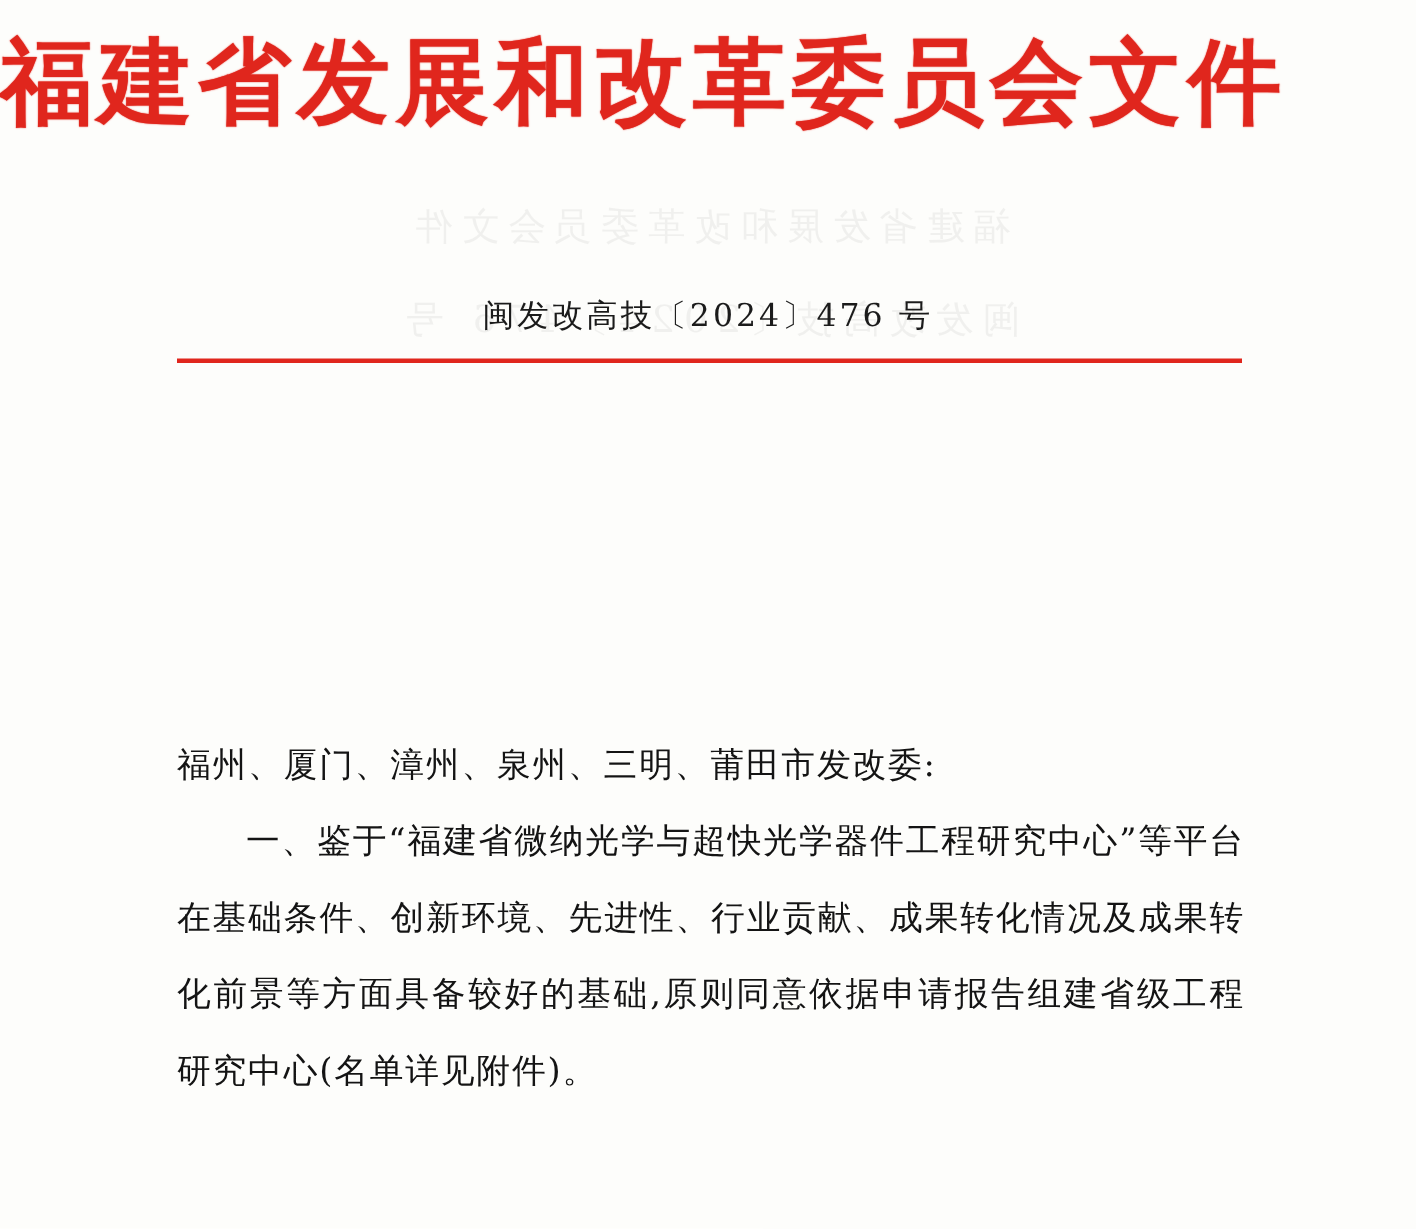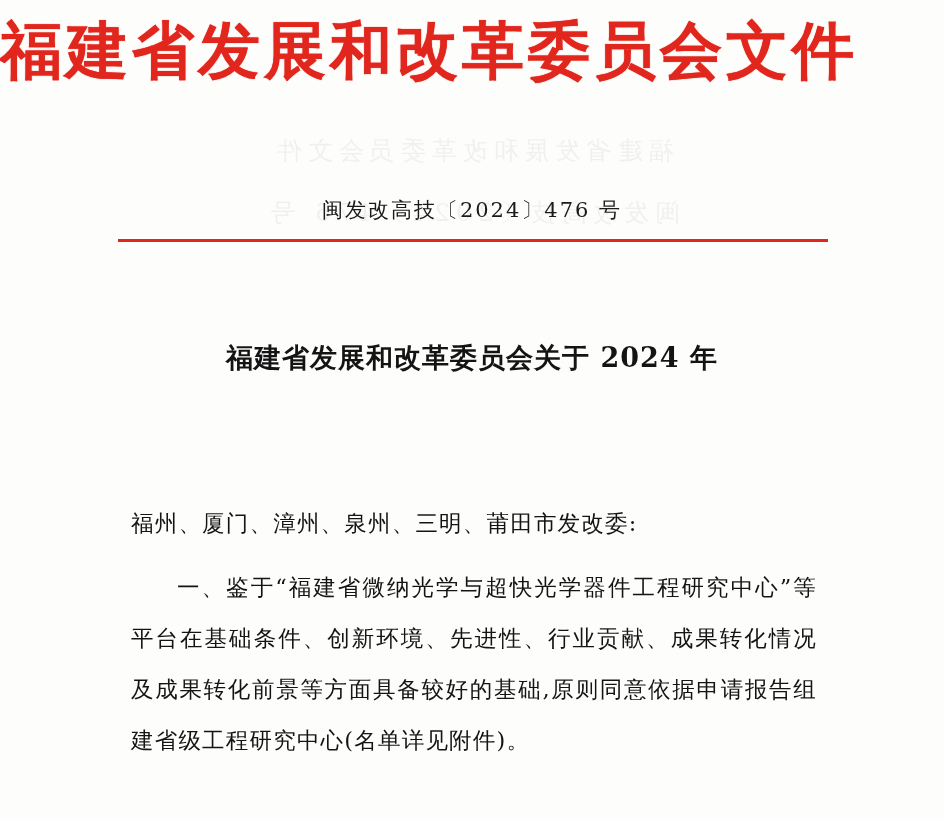--- a/index.html
+++ b/index.html
@@ -41,21 +41,21 @@
   }
 
   
   .masthead {
     position: absolute;
     top: 8px;
     left: 0;
     width: 787px;
     text-align: center;
     color: #e0261d;
-    font-family: Liberation Mono, monospace;
+    font-family: Liberation Sans, sans-serif;
     font-weight: bold;
     font-size: 62px;
     letter-spacing: 4px;
     line-height: 96px;
     text-shadow: 0 0 1px #e0261d;
     white-space: nowrap;
   }
 
   
   .doc-number {
@@ -102,42 +102,41 @@
     top: 485px;
     left: 118px;
     width: 712px;
     font-size: 22.5px;
     line-height: 51px;
     color: #141414;
     letter-spacing: 1.2px;
     text-align: justify;
   }
   .body-text p {
-    margin: 13px;
+    margin: 0;
   }
   .indent {
     text-indent: 46px;
   }
 </style>
 </head>
 <body>
 
 <div class="page">
 
   <div class="ghost-layer">福建省发展和改革委员会文件
 闽发改高技〔2024〕476 号</div>
 
   <div class="masthead">福建省发展和改革委员会文件</div>
 
   <div class="doc-number">闽发改高技〔2024〕476 号</div>
 
   <div class="red-rule"></div>
 
   <div class="doc-title">
-    <span class="line">福建省发展和改革委员会关于 2024 年</span>
   </div>
 
   <div class="body-text">
     <p>福州、厦门、漳州、泉州、三明、莆田市发改委:</p>
     <p class="indent">一、鉴于“福建省微纳光学与超快光学器件工程研究中心”等平台在基础条件、创新环境、先进性、行业贡献、成果转化情况及成果转化前景等方面具备较好的基础,原则同意依据申请报告组建省级工程研究中心(名单详见附件)。</p>
   </div>
 
 </div>
 
 </body></html>

